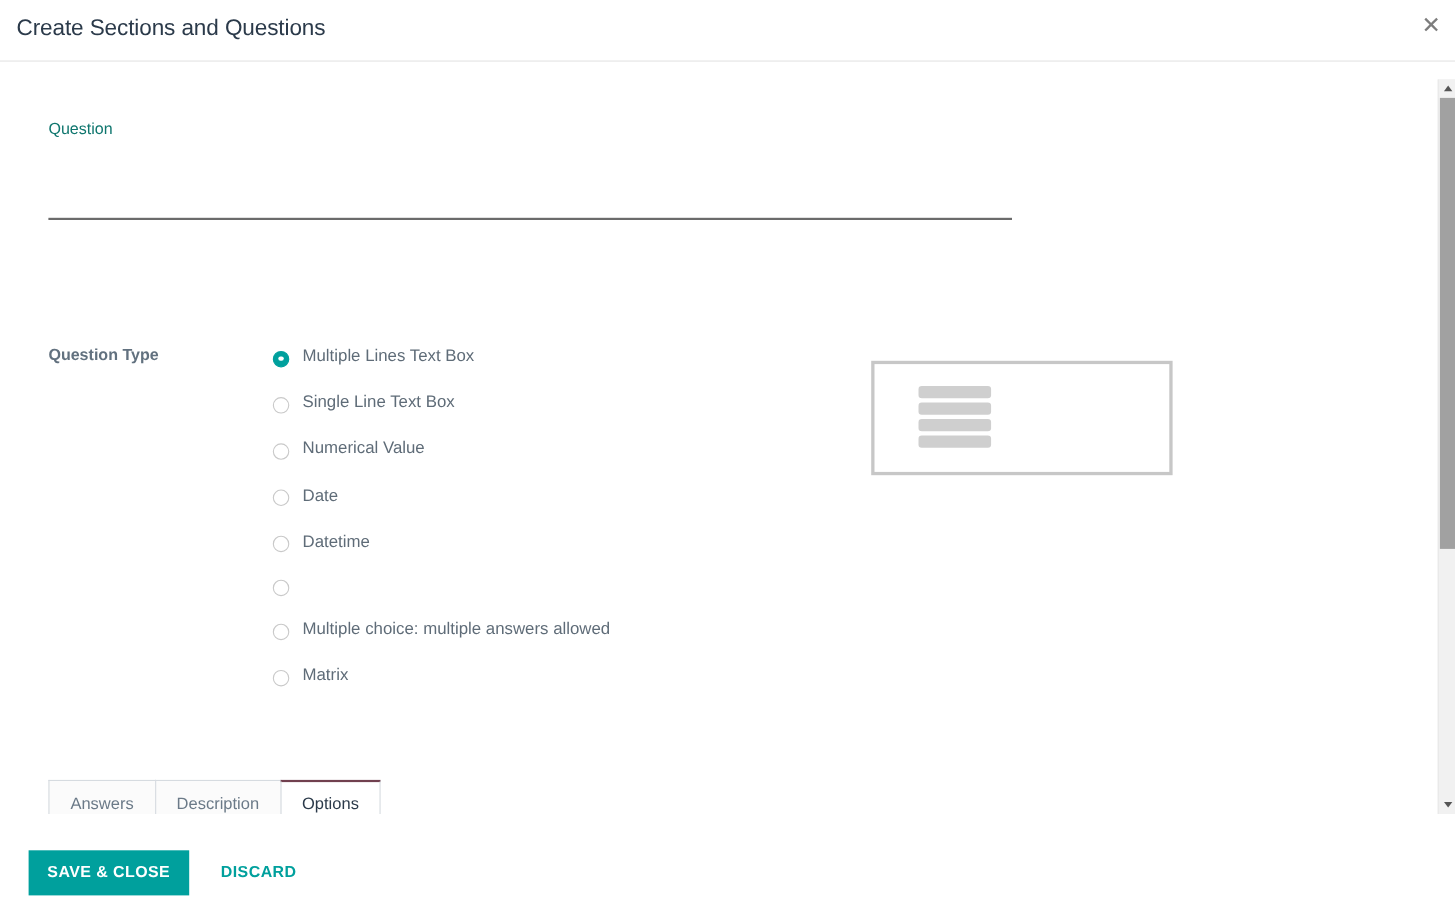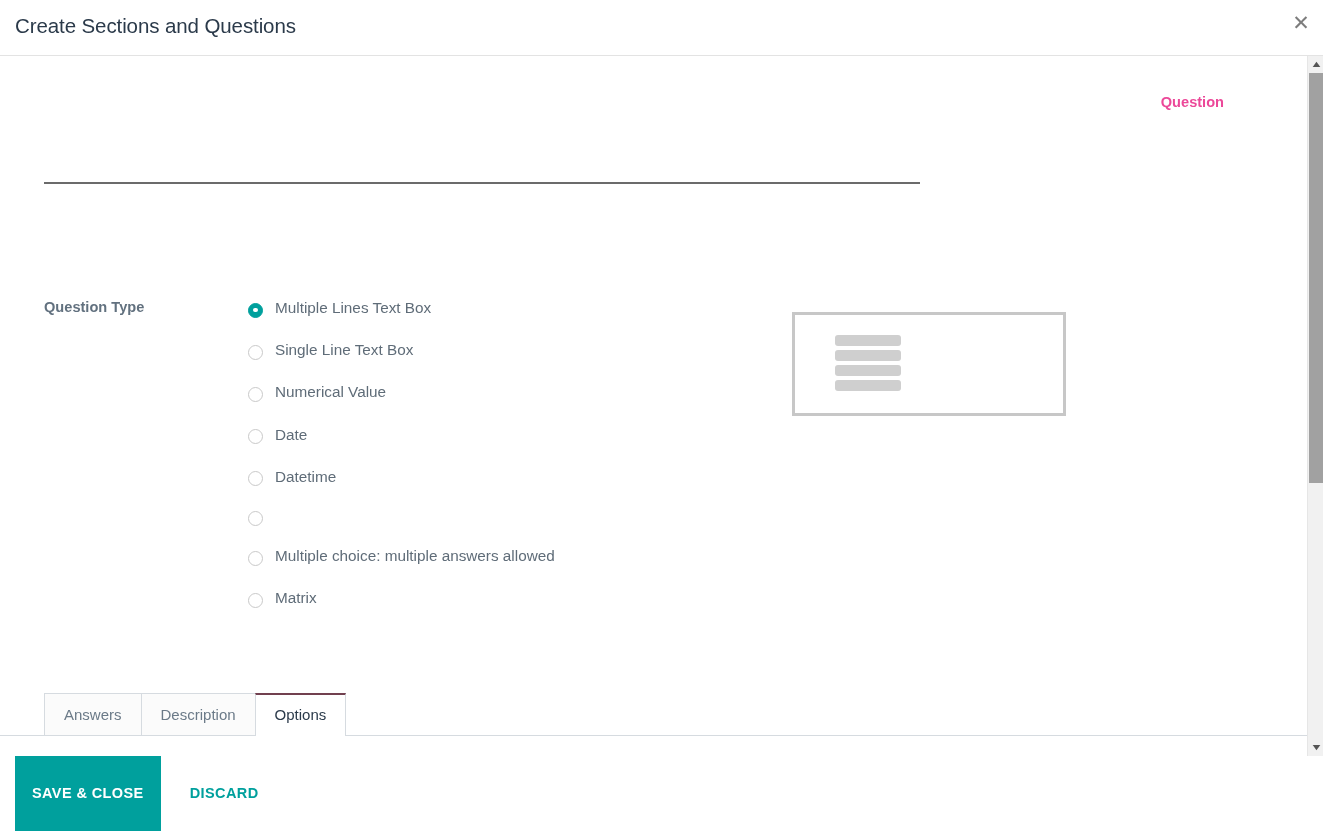--- a/index.html
+++ b/index.html
@@ -12,20 +12,21 @@
     -webkit-font-smoothing: antialiased;
   }
 
   .dialog {
     position: relative;
     width: 1323px;
     height: 831px;
     background: #ffffff;
     display: flex;
     flex-direction: column;
+    gap: 16px;
   }
 
   
   .dialog-header {
     position: relative;
     height: 56px;
     flex: 0 0 56px;
     border-bottom: 1px solid #e3e3e3;
     background: #ffffff;
   }
@@ -72,25 +73,24 @@
 
   
   .field-row-question {
     position: absolute;
     left: 44px;
     top: 38px;
     width: 1180px;
   }
   .label-question {
     font-size: 14.6px;
-    font-weight: bold;
-    color: #ec4899;
+    font-weight: normal;
+    color: #0f766e;
     margin: 0 0 0 0;
     display: block;
-    text-align: right;
   }
   .question-input-wrap {
     position: absolute;
     left: 0;
     top: 30px;
     width: 876px;
   }
   .question-input {
     width: 876px;
     height: 60px;
@@ -278,21 +278,22 @@
     cursor: pointer;
   }
 
   
   .dialog-footer {
     position: relative;
     flex: 0 0 75px;
     height: 75px;
     background: #ffffff;
     display: flex;
-    padding-left: 15px;
+    align-items: center;
+    padding-left: 26px;
   }
   .btn {
     border: none;
     font-family: "Liberation Sans", sans-serif;
     font-size: 14.5px;
     font-weight: bold;
     letter-spacing: 0.4px;
     cursor: pointer;
     line-height: 1;
   }

